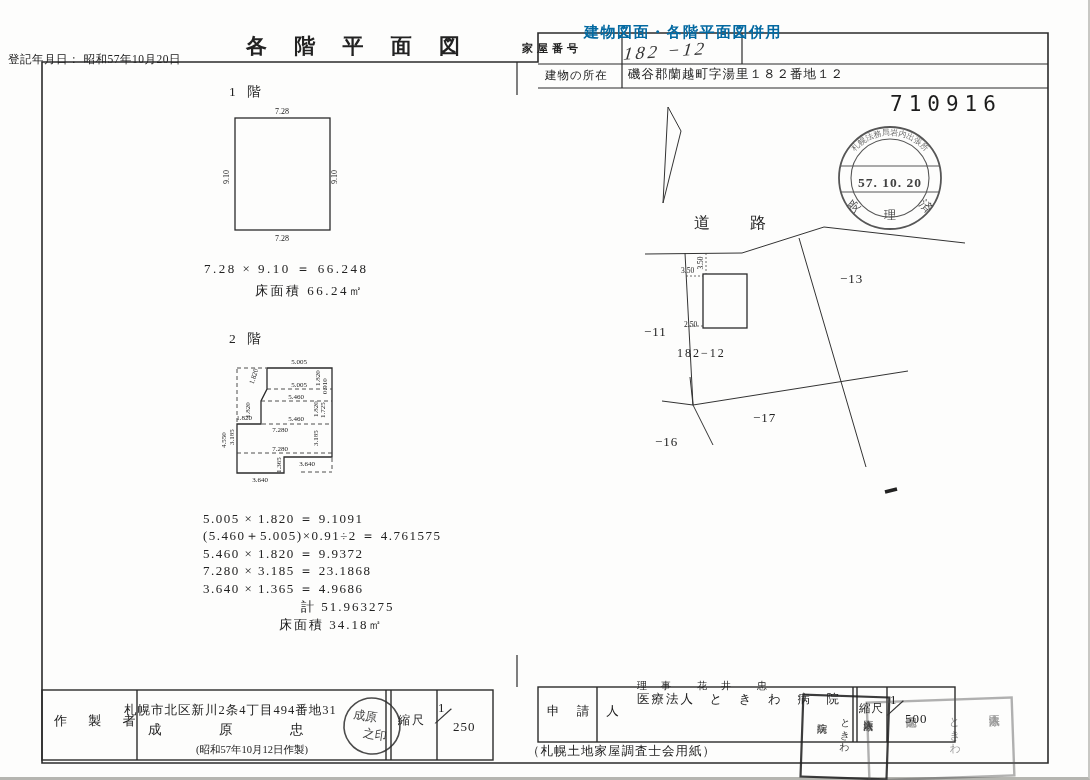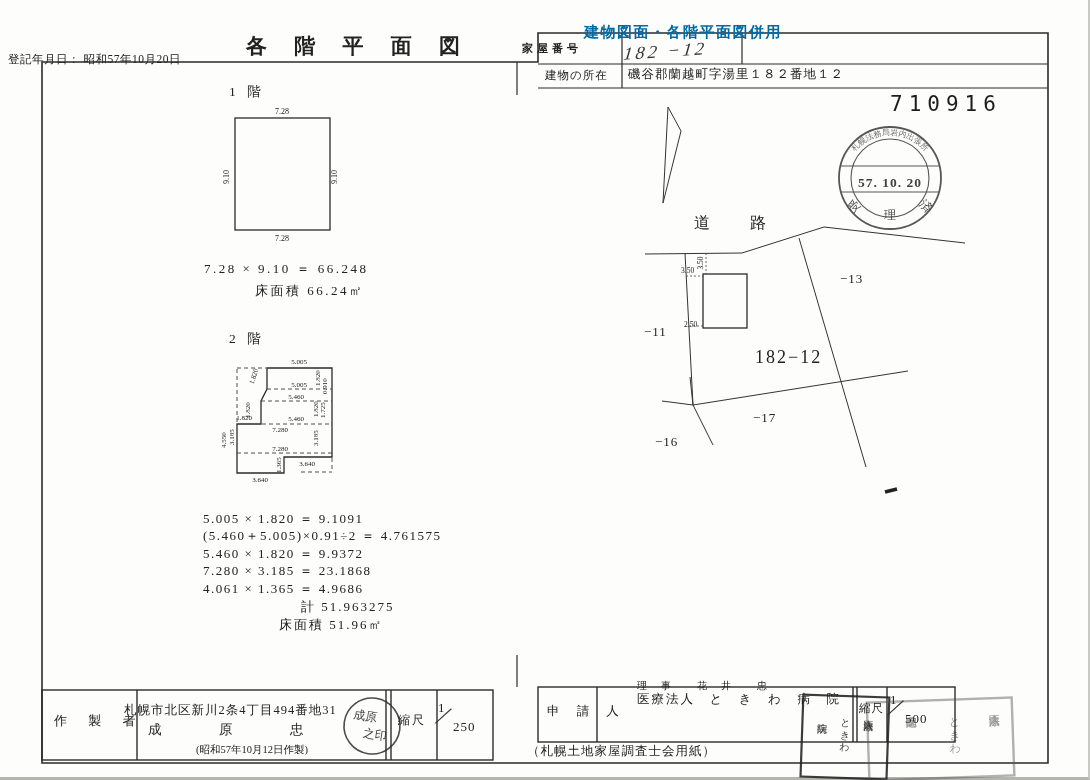--- a/index.html
+++ b/index.html
@@ -38,21 +38,21 @@
   .f2-calcs{left:203px;top:512px;font-size:13px;letter-spacing:1.5px;}
   .f2-calcs div{height:17.4px;}
   .f2-total{left:301px;top:600px;font-size:13px;letter-spacing:2px;}
   .f2-area{left:279px;top:618px;font-size:13px;letter-spacing:2px;}
   .road{left:694px;top:214px;font-size:16px;letter-spacing:40px;}
   .lot{font-size:13px;letter-spacing:1px;}
   .lot-11{left:644px;top:325px;}
   .lot-13{left:840px;top:272px;text-align:right;}
   .lot-16{left:655px;top:435px;}
   .lot-17{left:753px;top:411px;}
-  .lot-main{left:755px;top:347px;font-size:18px;letter-spacing:2px;}
+  .lot-main{left:677px;top:347px;font-size:12px;letter-spacing:2px;}
   .maker-label{left:54px;top:714px;font-size:13px;letter-spacing:9px;}
   .maker-address{left:124px;top:703px;font-size:12.5px;letter-spacing:1px;}
   .maker-name{left:148px;top:722px;font-size:13.5px;letter-spacing:22px;}
   .maker-date{left:196px;top:744px;font-size:10.5px;}
   .scale-label-l{left:398px;top:714px;font-size:12px;letter-spacing:2px;}
   .scale-label-r{left:859px;top:702px;font-size:11.5px;letter-spacing:1px;}
   .app-label{left:547px;top:704px;font-size:12.5px;letter-spacing:7px;}
   .app-line1{left:637px;top:692px;font-size:12.5px;letter-spacing:2px;}
   .app-line2{left:637px;top:680px;font-size:10px;letter-spacing:2px;}
   .paper-note{left:527px;top:744px;font-size:12.5px;letter-spacing:1px;}
@@ -219,24 +219,24 @@
   <div class="t f-label f1-label">1 階</div>
   <div class="t calc f1-calc">7.28 × 9.10 ＝ 66.248</div>
   <div class="t calc f1-area">床面積 66.24㎡</div>
 
   <div class="t f-label f2-label">2 階</div>
   <div class="t f2-calcs">
     <div>5.005 × 1.820 ＝  9.1091</div>
     <div>(5.460＋5.005)×0.91÷2 ＝ 4.761575</div>
     <div>5.460 × 1.820 ＝  9.9372</div>
     <div>7.280 × 3.185 ＝ 23.1868</div>
-    <div>4.061 × 1.365 ＝  4.9686</div>
+    <div>3.640 × 1.365 ＝  4.9686</div>
   </div>
   <div class="t f2-total">計 51.963275</div>
-  <div class="t f2-area">床面積 51.96㎡</div>
+  <div class="t f2-area">床面積 34.18㎡</div>
 
   <div class="t road">道路</div>
   <div class="t lot lot-11">−11</div>
   <div class="t lot lot-13">−13</div>
   <div class="t lot lot-16">−16</div>
   <div class="t lot lot-17">−17</div>
   <div class="t lot-main">182−12</div>
 
   <div class="t maker-label">作 製 者</div>
   <div class="t maker-address">札幌市北区新川2条4丁目494番地31</div>

